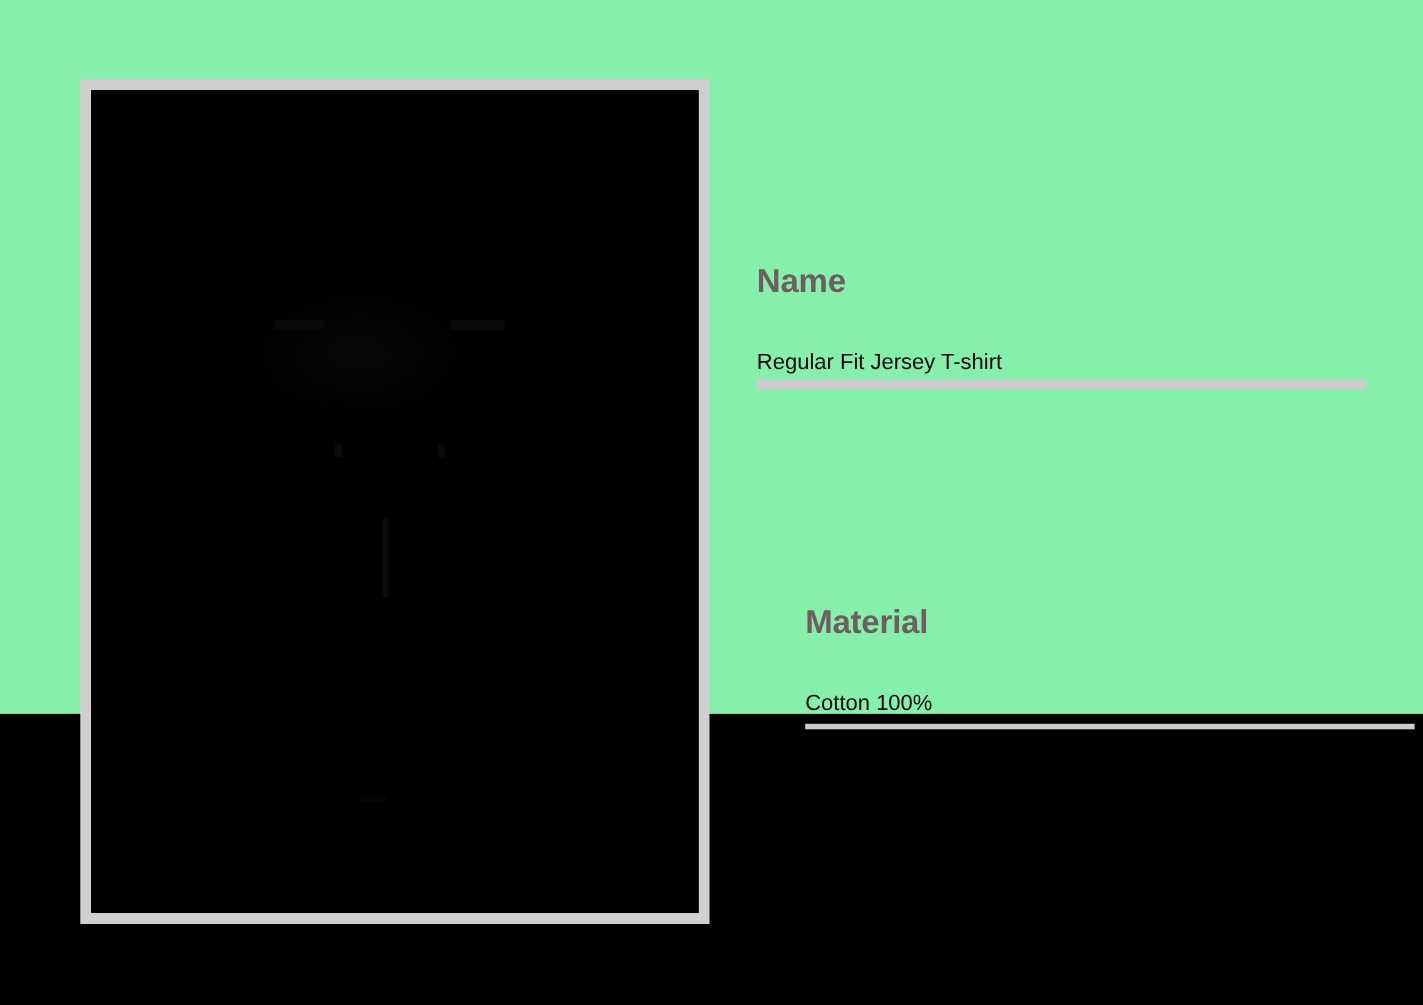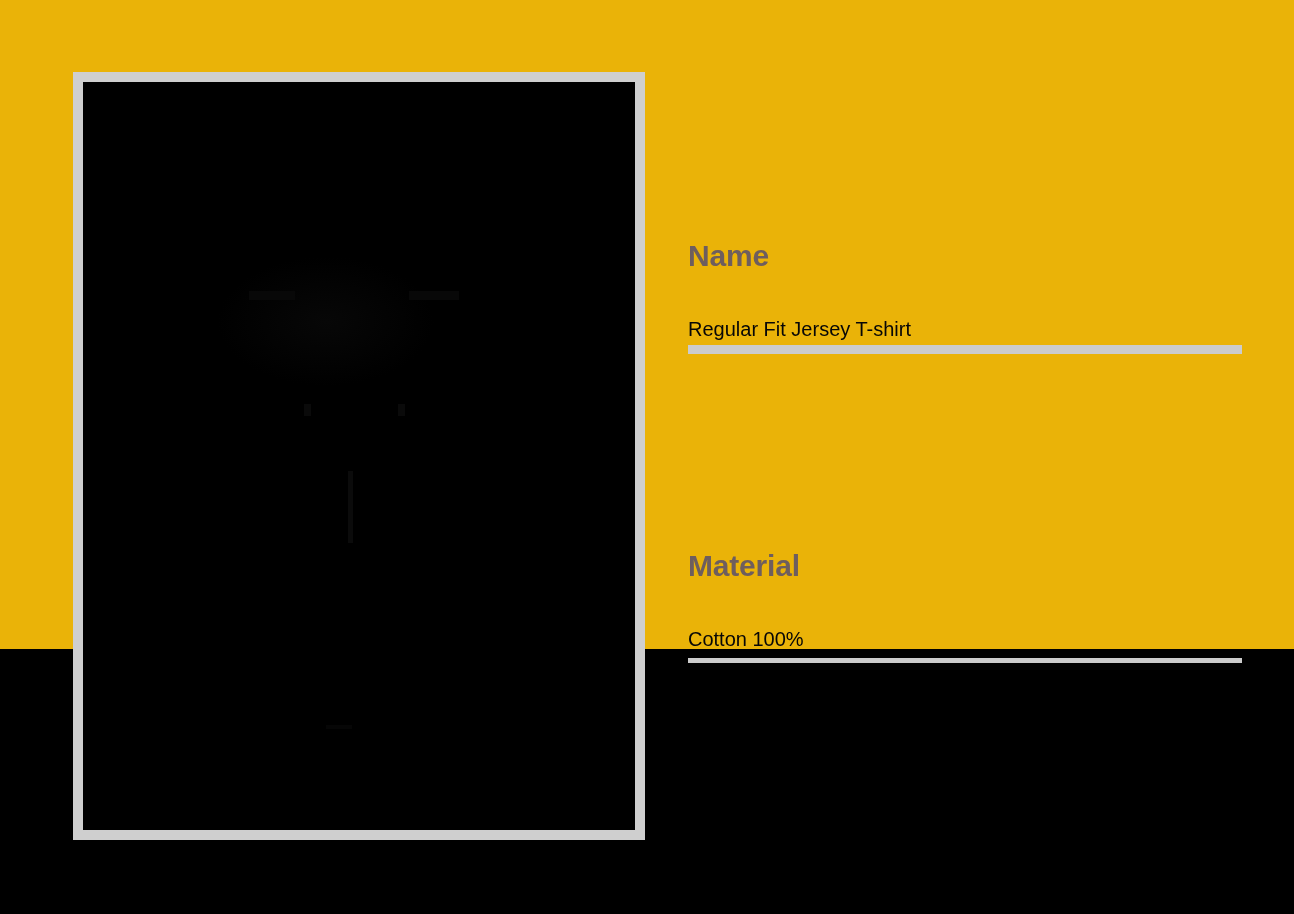--- a/index.html
+++ b/index.html
@@ -6,21 +6,21 @@
   * { margin:0; padding:0; box-sizing:border-box; }
   html, body {
     width:1294px; height:914px;
     background:#000;
     font-family:"Liberation Sans", sans-serif;
     overflow:hidden;
   }
   #page {
     position:relative;
     width:1294px; height:649px;
-    background:#eab308;
+    background:#86efac;
   }
 
   
   #image-panel {
     position:absolute;
     left:73px; top:72px;
     width:572px; height:768px;
     background:#cfcfcf;
     padding:10px;
   }
@@ -49,21 +49,21 @@
 
   
   #detail-panel {
     position:absolute;
     left:688px; top:72px;
     width:554px; height:768px;
   }
   .field { position:absolute; left:0; width:554px; }
   #field-name       { top:167px; }
   #field-style-code { top:322px; }
-  #field-material   { top:477px; }
+  #field-material   { top:477px;margin-left:44px; }
 
   .field-label {
     display:block;
     font-size:30px;
     font-weight:bold;
     line-height:1.1;
     color:#6e5e5e;
     letter-spacing:-0.2px;
     white-space:nowrap;
   }

